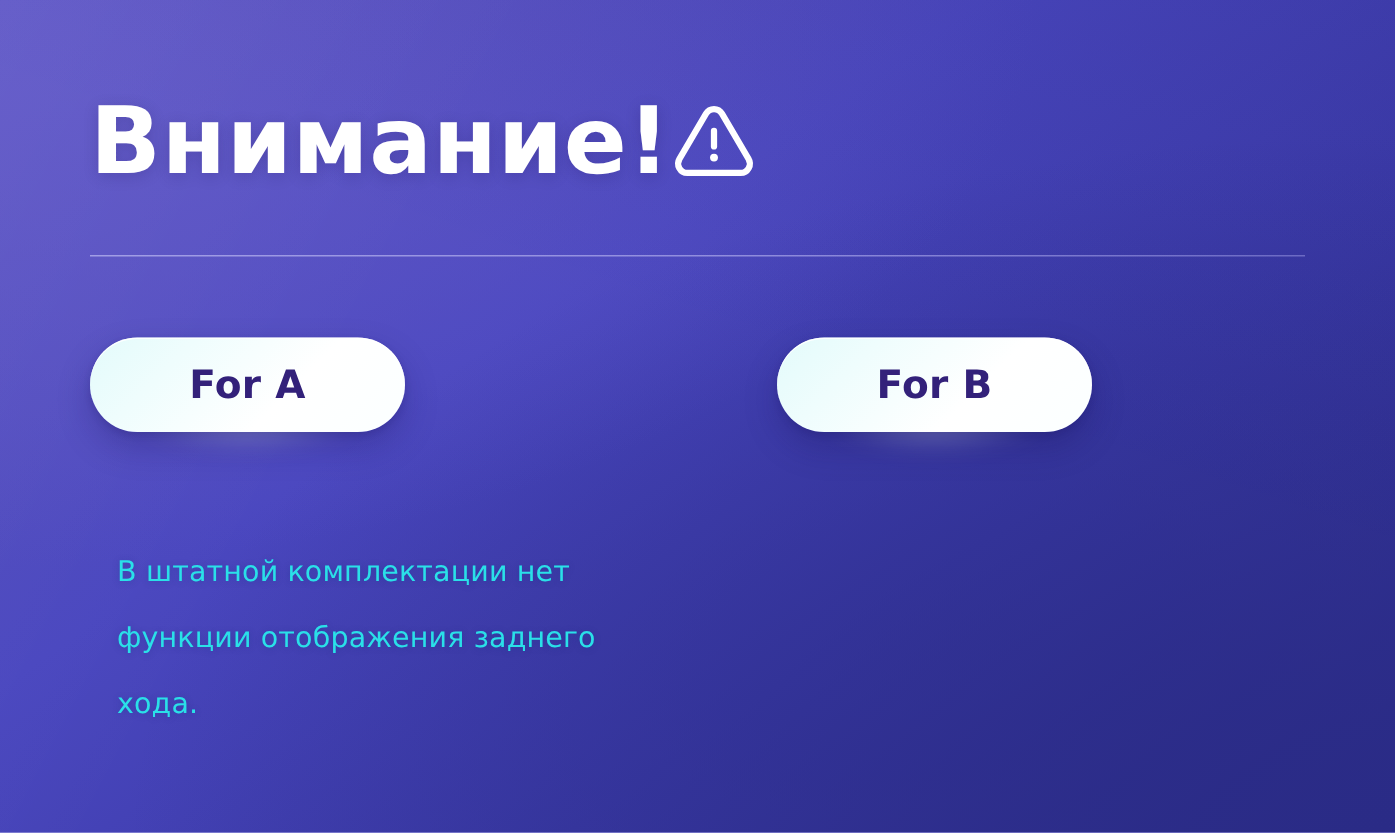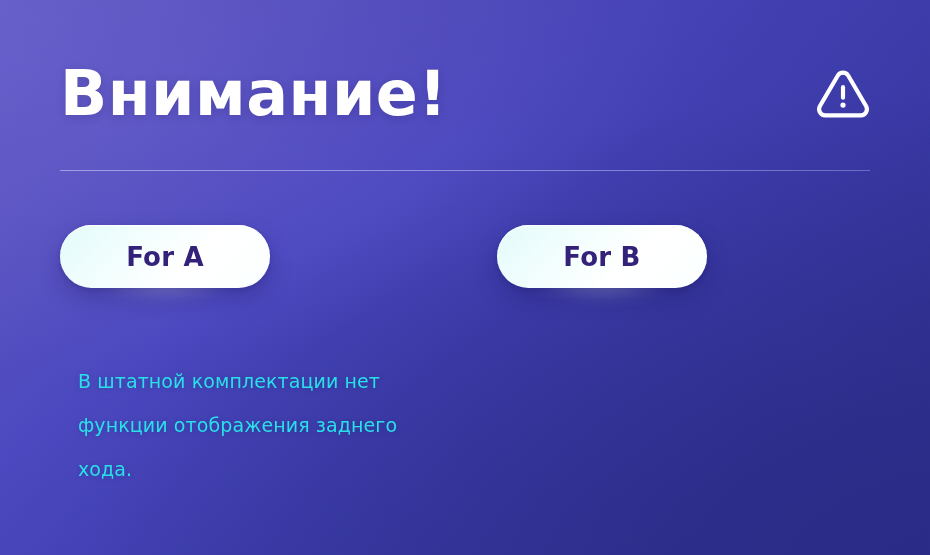--- a/index.html
+++ b/index.html
@@ -39,21 +39,20 @@
 
   
   .header {
     position: absolute;
     left: 60px;
     top: 46px;
     right: 58px;
     height: 96px;
     display: flex;
     align-items: center;
-    justify-content: space-between;
     z-index: 3;
   }
   .page-title {
     color: #ffffff;
     font-size: 62px;
     font-weight: 700;
     letter-spacing: 0.5px;
     line-height: 1;
     margin: 0;
     white-space: nowrap;
@@ -87,21 +86,21 @@
     top: 225px;
     width: 820px;
     z-index: 3;
   }
   .column {
     position: absolute;
     top: 0;
     width: 392px;
   }
   .column.col-a { left: 0; }
-  .column.col-b { left: 437px; }
+  .column.col-b { left: 458px; }
 
   
   .pill-wrap {
     position: relative;
     width: 210px;
     height: 74px;
   }
   .pill-glow {
     position: absolute;
     left: 8px;

